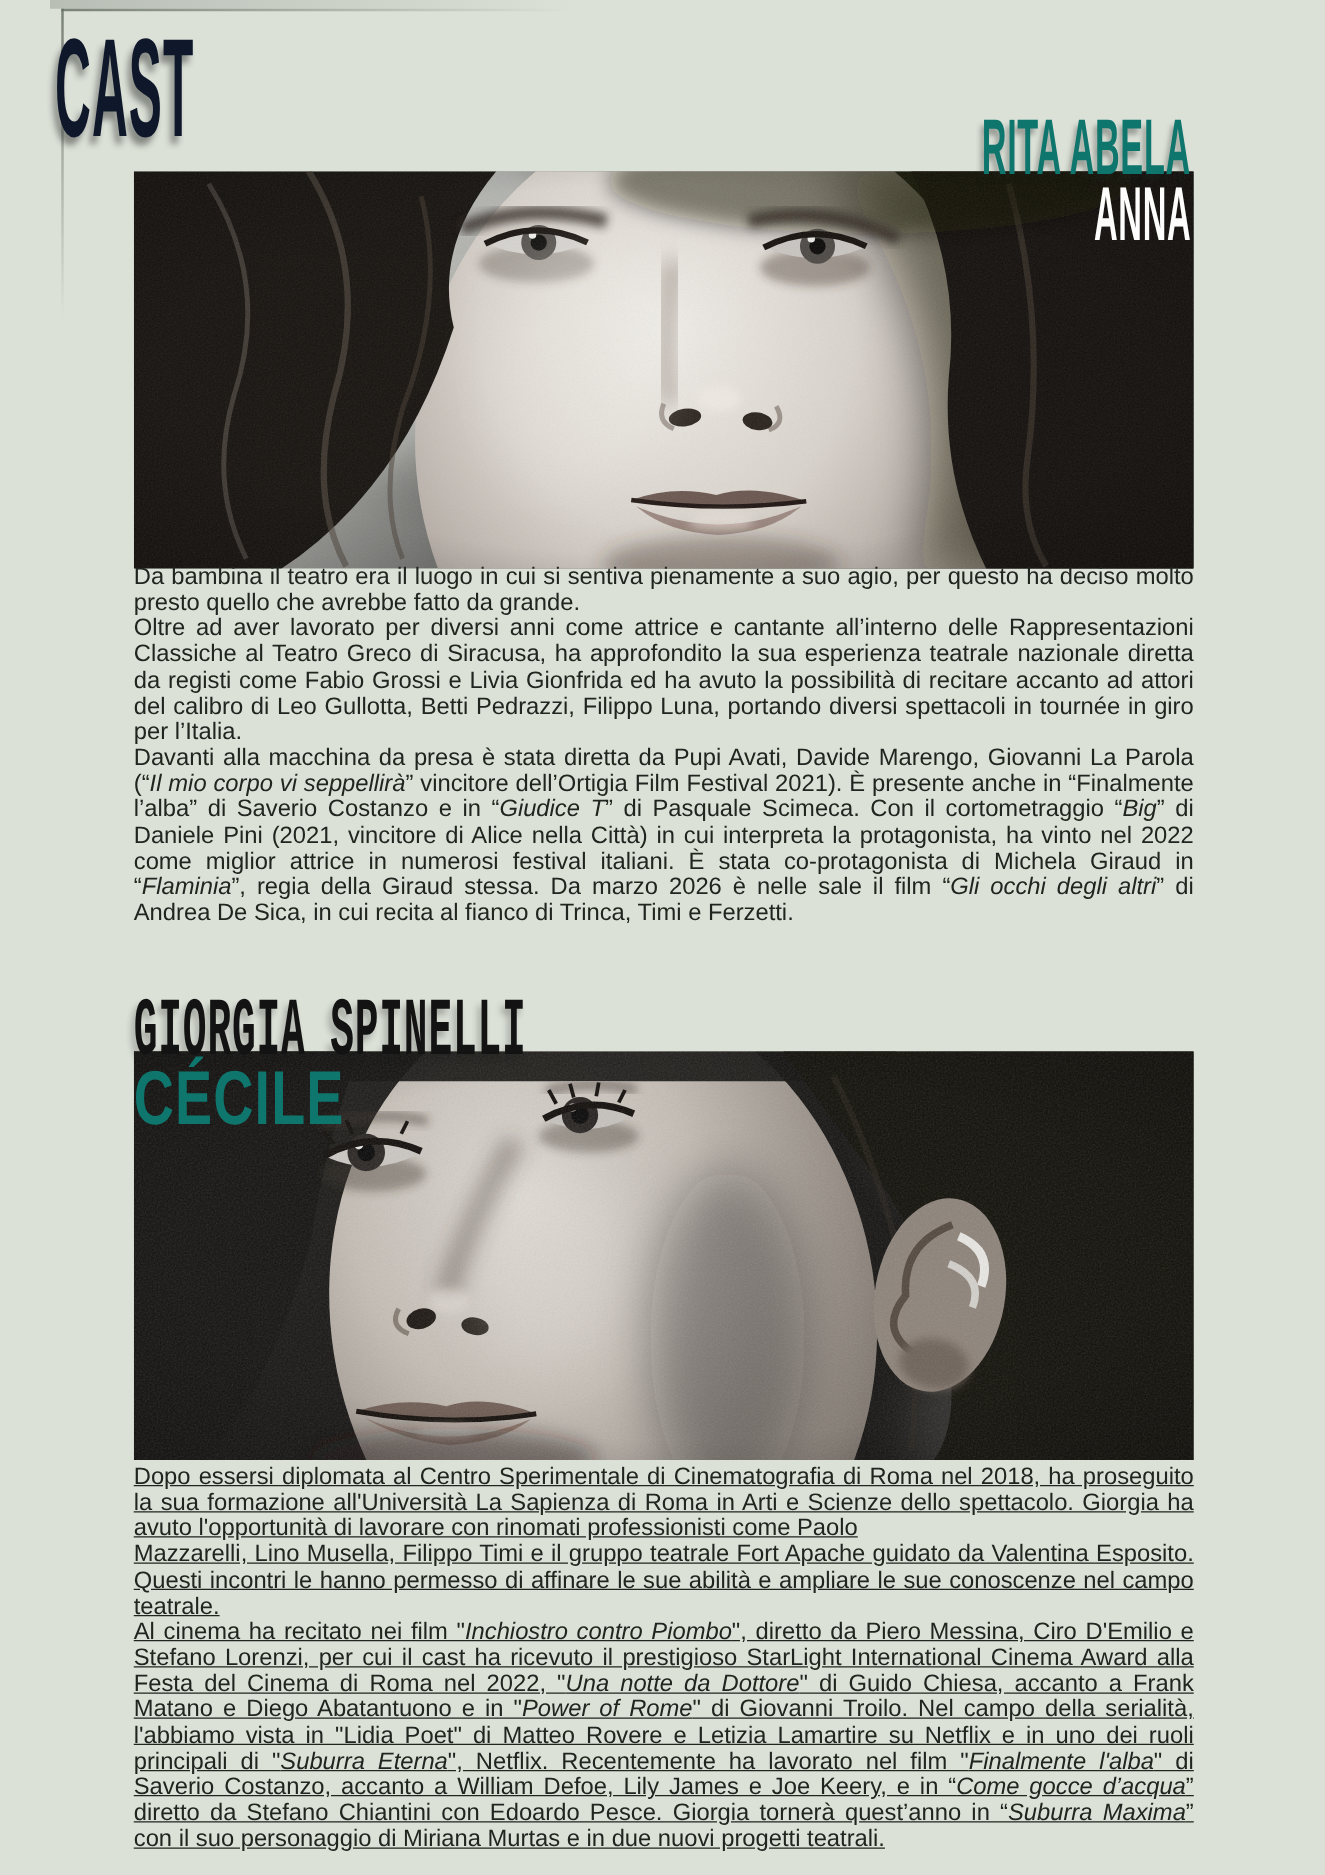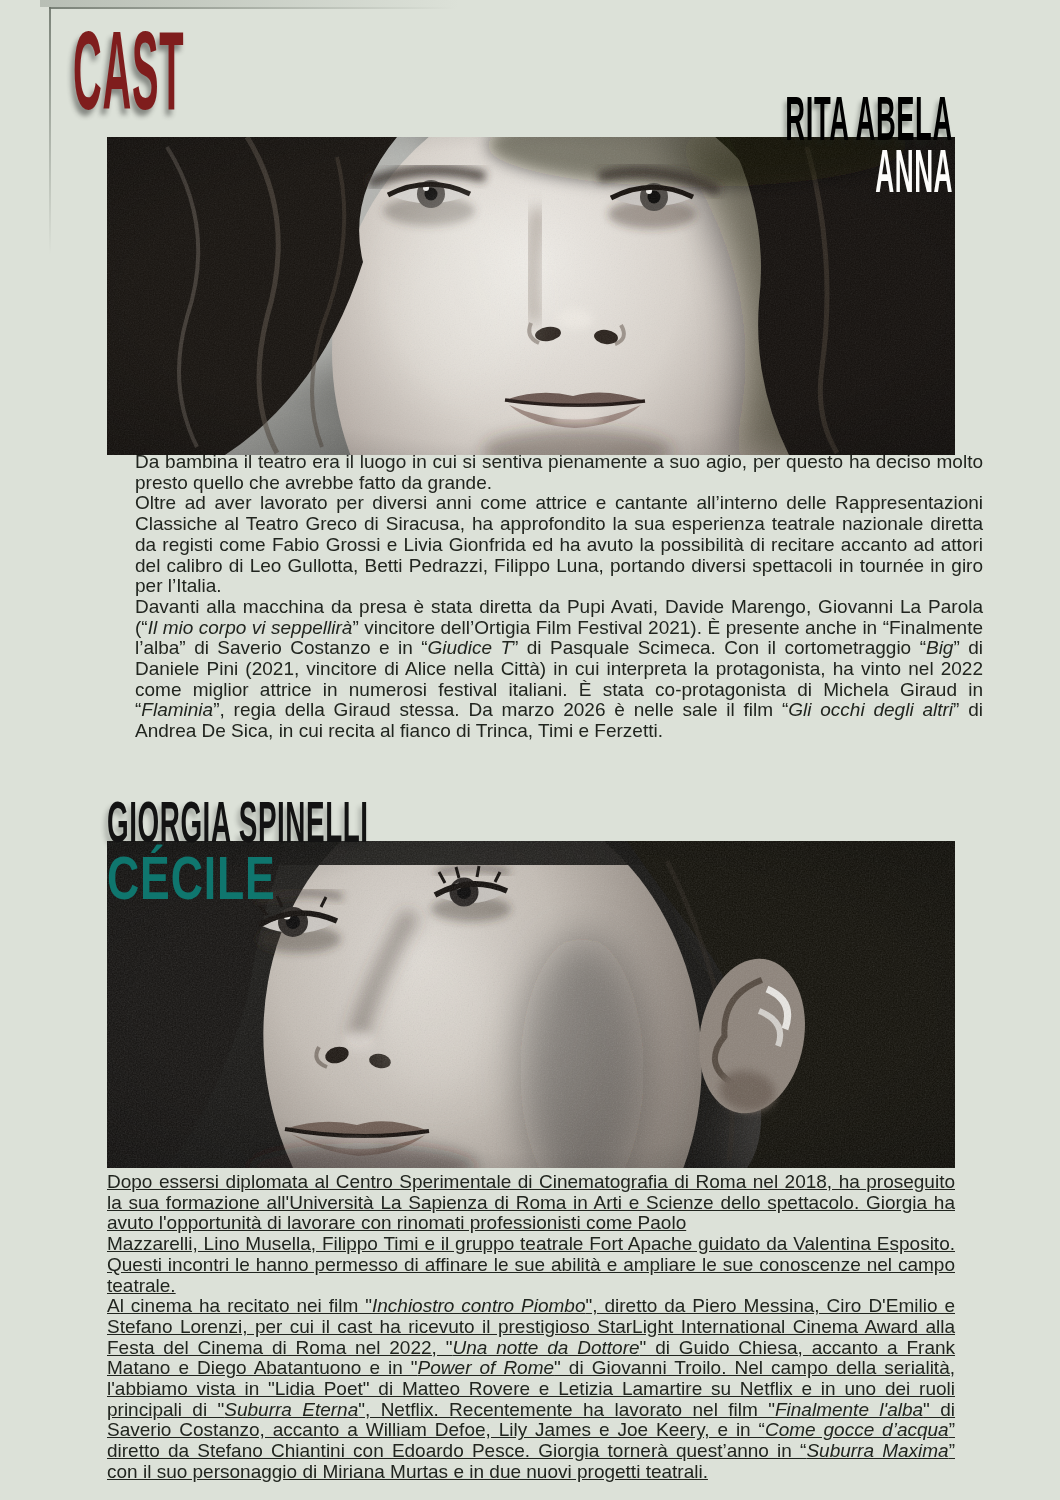--- a/index.html
+++ b/index.html
@@ -10,49 +10,49 @@
   .edge-v{position:absolute;left:49px;top:7px;width:2px;height:248px;
           background:linear-gradient(to bottom,rgba(105,113,103,.85),rgba(105,113,103,0));}
   .edge-h{position:absolute;left:49px;top:7px;height:2px;width:408px;
           background:linear-gradient(to right,rgba(105,113,103,.85),rgba(105,113,103,0));}
   .edge-sheet{position:absolute;left:40px;top:0;height:7px;width:420px;
           background:linear-gradient(to right,rgba(140,148,138,.45),rgba(140,148,138,0));}
 
   
   .cond{display:inline-block;white-space:nowrap;letter-spacing:.02em;font-weight:bold;line-height:1;}
 
-  .cast-title{position:absolute;left:73px;top:6px;margin:0;font-size:112px;color:#7f1d1d;}
+  .cast-title{position:absolute;left:44px;top:6px;margin:0;font-size:112px;color:#0f172a;}
   .cast-title .cond{transform:scaleX(.355);transform-origin:0 0;
           text-shadow:-9px 6px 9px rgba(30,34,30,.45);}
 
-  .name-right{position:absolute;right:107px;margin:0;color:#000000;text-align:right;}
+  .name-right{position:absolute;right:107px;margin:0;color:#0f766e;text-align:right;}
   .name-left{position:absolute;left:107px;margin:0;color:#131313;text-align:left;}
 
   .rita-name{top:82px;font-size:63px;z-index:3;}
   .rita-name .cond{transform:scaleX(.435);transform-origin:100% 0;
           text-shadow:-6px 5px 7px rgba(30,34,30,.35);}
   .anna-name{top:136px;font-size:61px;color:#fdfdfb;z-index:3;}
   .anna-name .cond{transform:scaleX(.43);transform-origin:100% 0;}
 
-  .giorgia-name{top:788px;font-size:58px;z-index:3;}
+  .giorgia-name{top:788px;font-size:66px;z-index:3;font-family:Liberation Mono, monospace;}
   .giorgia-name .cond{transform:scaleX(.48);transform-origin:0 0;
           text-shadow:-6px 5px 7px rgba(30,34,30,.3);}
   .cecile-name{top:843px;font-size:61px;color:#0f766e;z-index:3;}
   .cecile-name .cond{transform:scaleX(.73);transform-origin:0 0;}
 
   .photo{position:absolute;left:107px;z-index:1;overflow:hidden;}
   .photo svg{display:block;width:100%;height:100%;}
   .photo-1{top:137px;width:848px;height:318px;}
   .photo-2{top:841px;width:848px;height:327px;}
 
   .bio{position:absolute;left:107px;width:848px;z-index:2;
        font-size:19px;line-height:20.7px;color:#21251f;text-align:justify;}
   .bio p{margin:0;}
   .bio em{font-style:italic;}
-  .bio-1{top:452px;margin-left:28px;}
+  .bio-1{top:452px;}
   .bio-2{top:1172px;text-decoration:underline;}
 </style>
 </head>
 <body>
 
 <div class="page">
 
   <div class="edge-sheet"></div>
   <div class="edge-v"></div>
   <div class="edge-h"></div>

